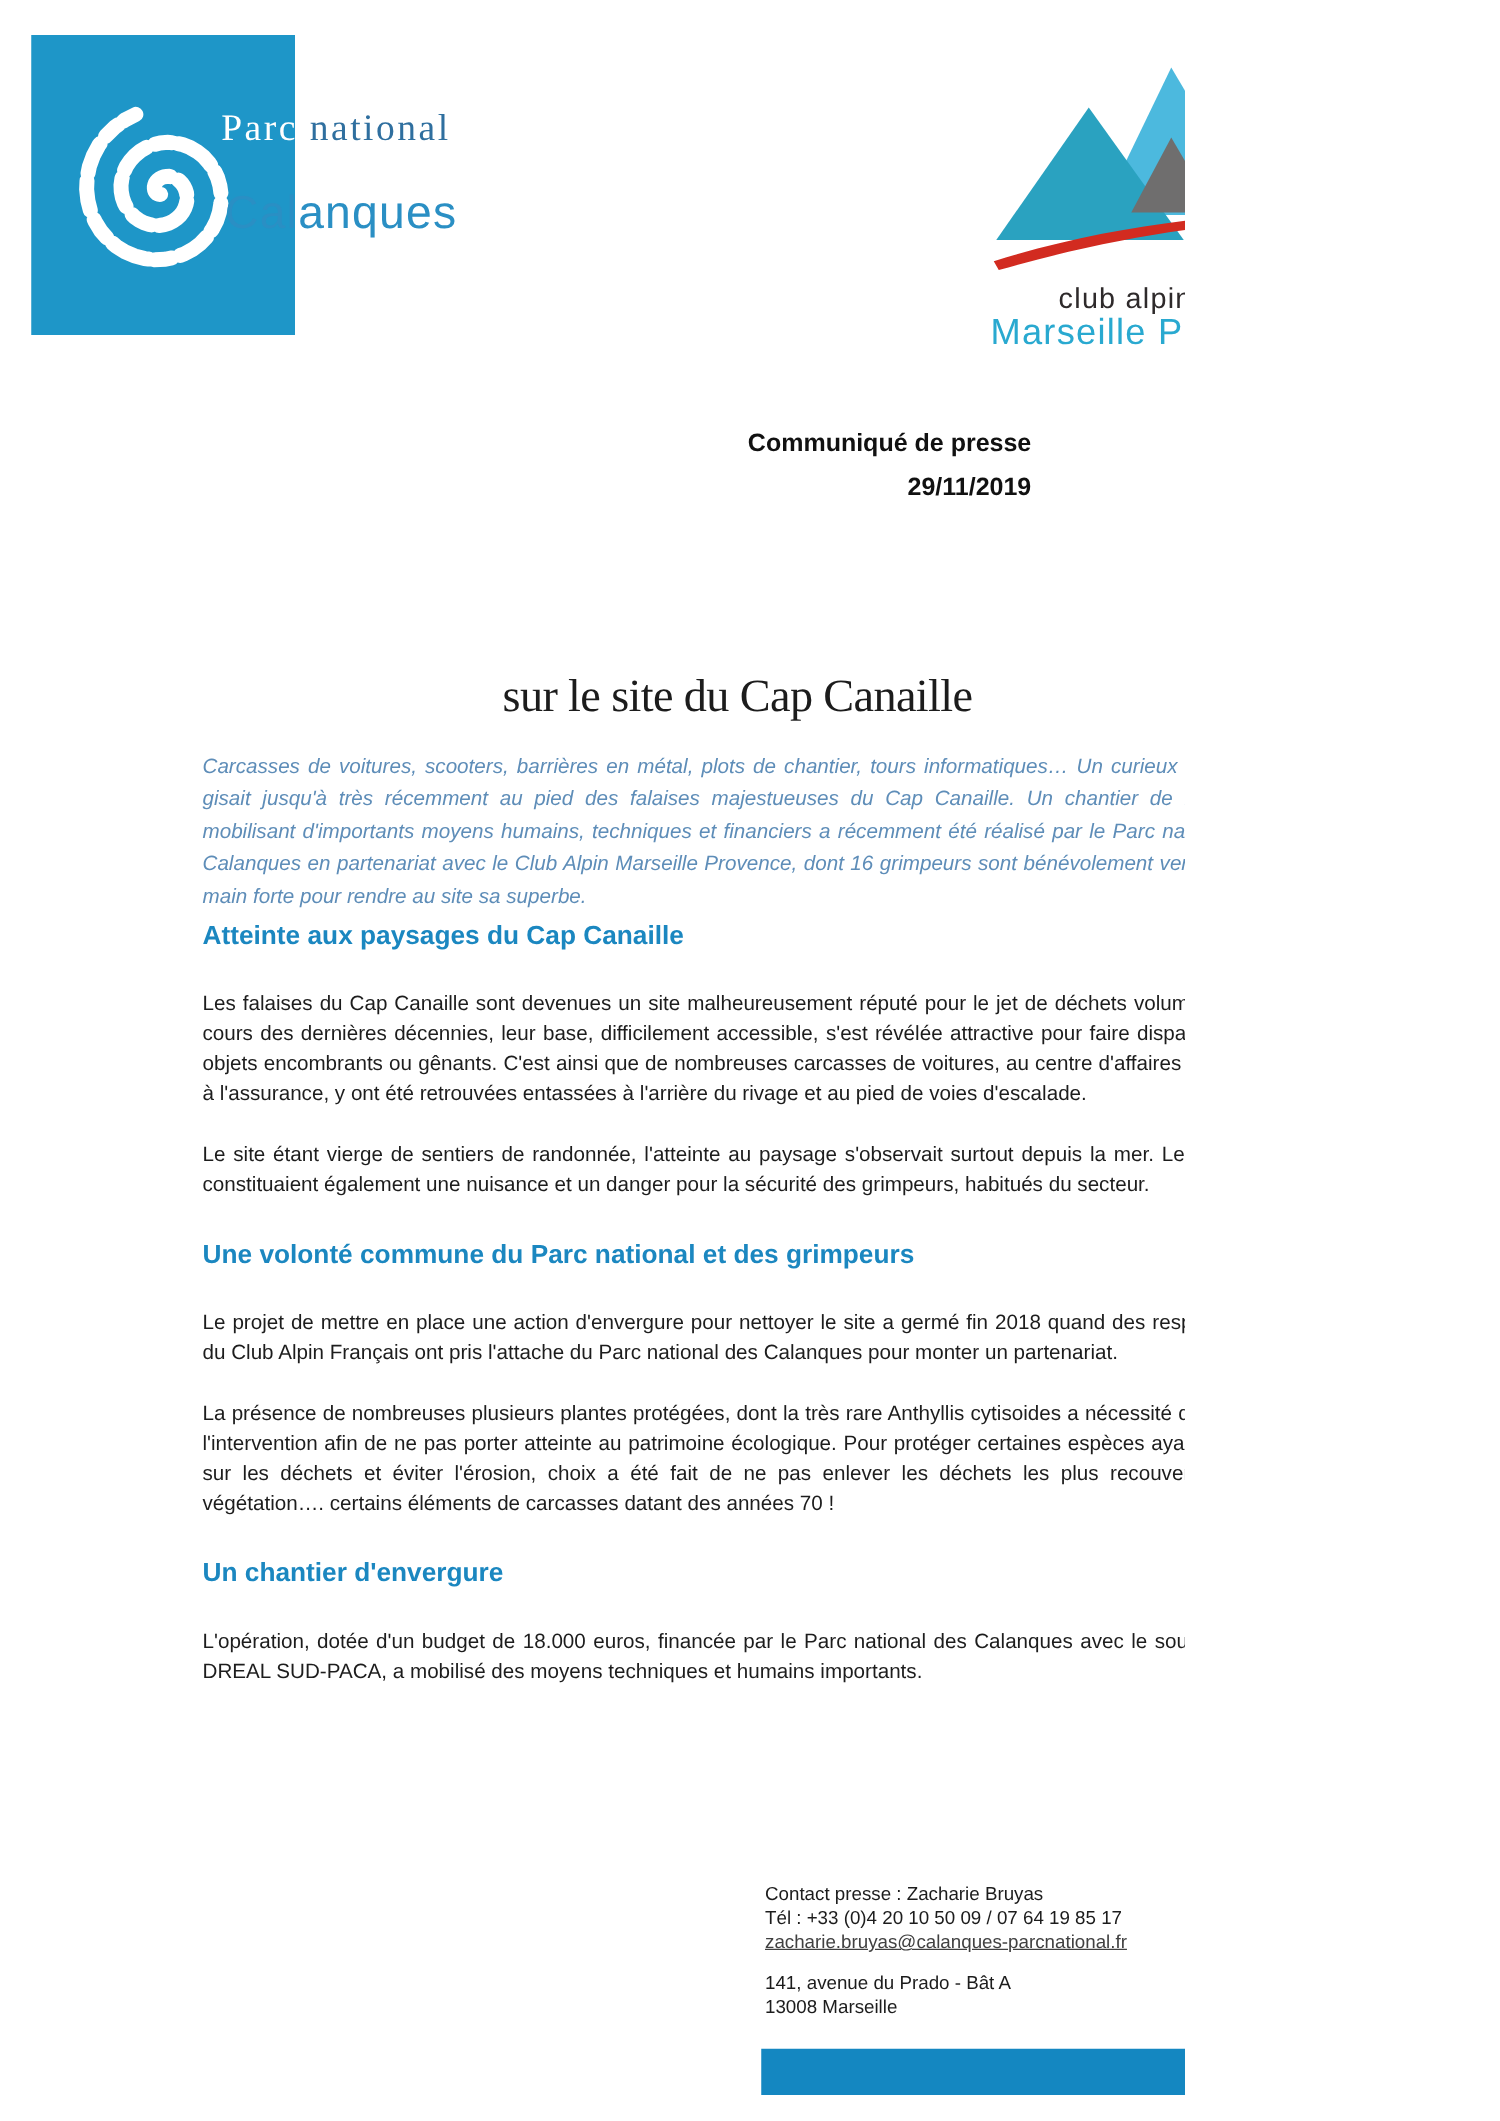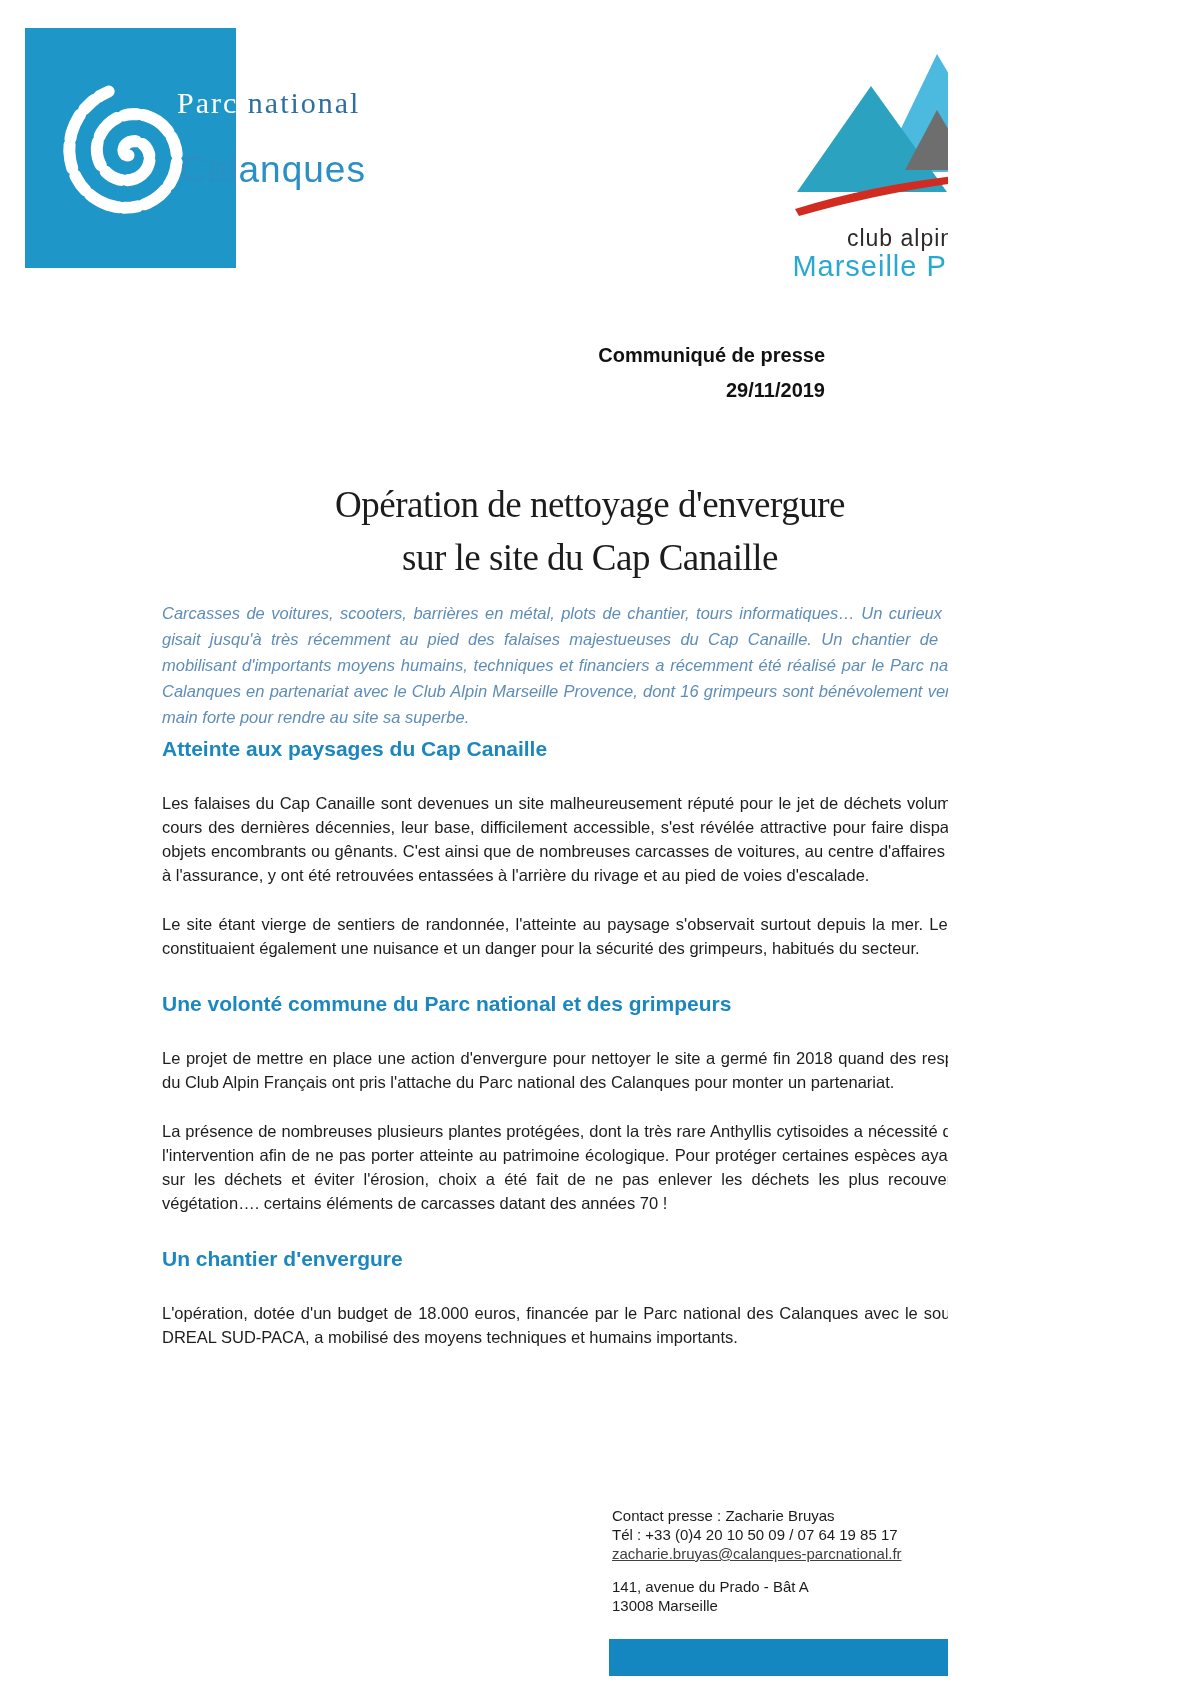--- a/index.html
+++ b/index.html
@@ -85,21 +85,21 @@
     </svg>
     <div class="caf-text1">club alpin francais</div>
     <div class="caf-text2">Marseille Provence</div>
   </div>
 
   <div class="kicker-block">
     <div class="kicker">Communiqué de presse</div>
     <div class="kicker-date">29/11/2019</div>
   </div>
 
-  <h1 class="doc-title"><span>Opération de nettoyage d'envergure</span><br>
+  <h1 class="doc-title"><br>
     <span>sur le site du Cap Canaille</span></h1>
 
   <p class="lead">Carcasses de voitures, scooters, barrières en métal, plots de chantier, tours informatiques… Un curieux inventaire gisait jusqu'à très récemment au pied des falaises majestueuses du Cap Canaille. Un chantier de nettoyage mobilisant d'importants moyens humains, techniques et financiers a récemment été réalisé par le Parc national des Calanques en partenariat avec le Club Alpin Marseille Provence, dont 16 grimpeurs sont bénévolement venus prêter main forte pour rendre au site sa superbe.</p>
 
   <div class="body-col">
 
     <h2 class="sec-heading">Atteinte aux paysages du Cap Canaille</h2>
     <p>Les falaises du Cap Canaille sont devenues un site malheureusement réputé pour le jet de déchets volumineux. Au cours des dernières décennies, leur base, difficilement accessible, s'est révélée attractive pour faire disparaître des objets encombrants ou gênants. C'est ainsi que de nombreuses carcasses de voitures, au centre d'affaires de fraude à l'assurance, y ont été retrouvées entassées à l'arrière du rivage et au pied de voies d'escalade.</p>
     <p>Le site étant vierge de sentiers de randonnée, l'atteinte au paysage s'observait surtout depuis la mer. Les déchets constituaient également une nuisance et un danger pour la sécurité des grimpeurs, habitués du secteur.</p>
 

